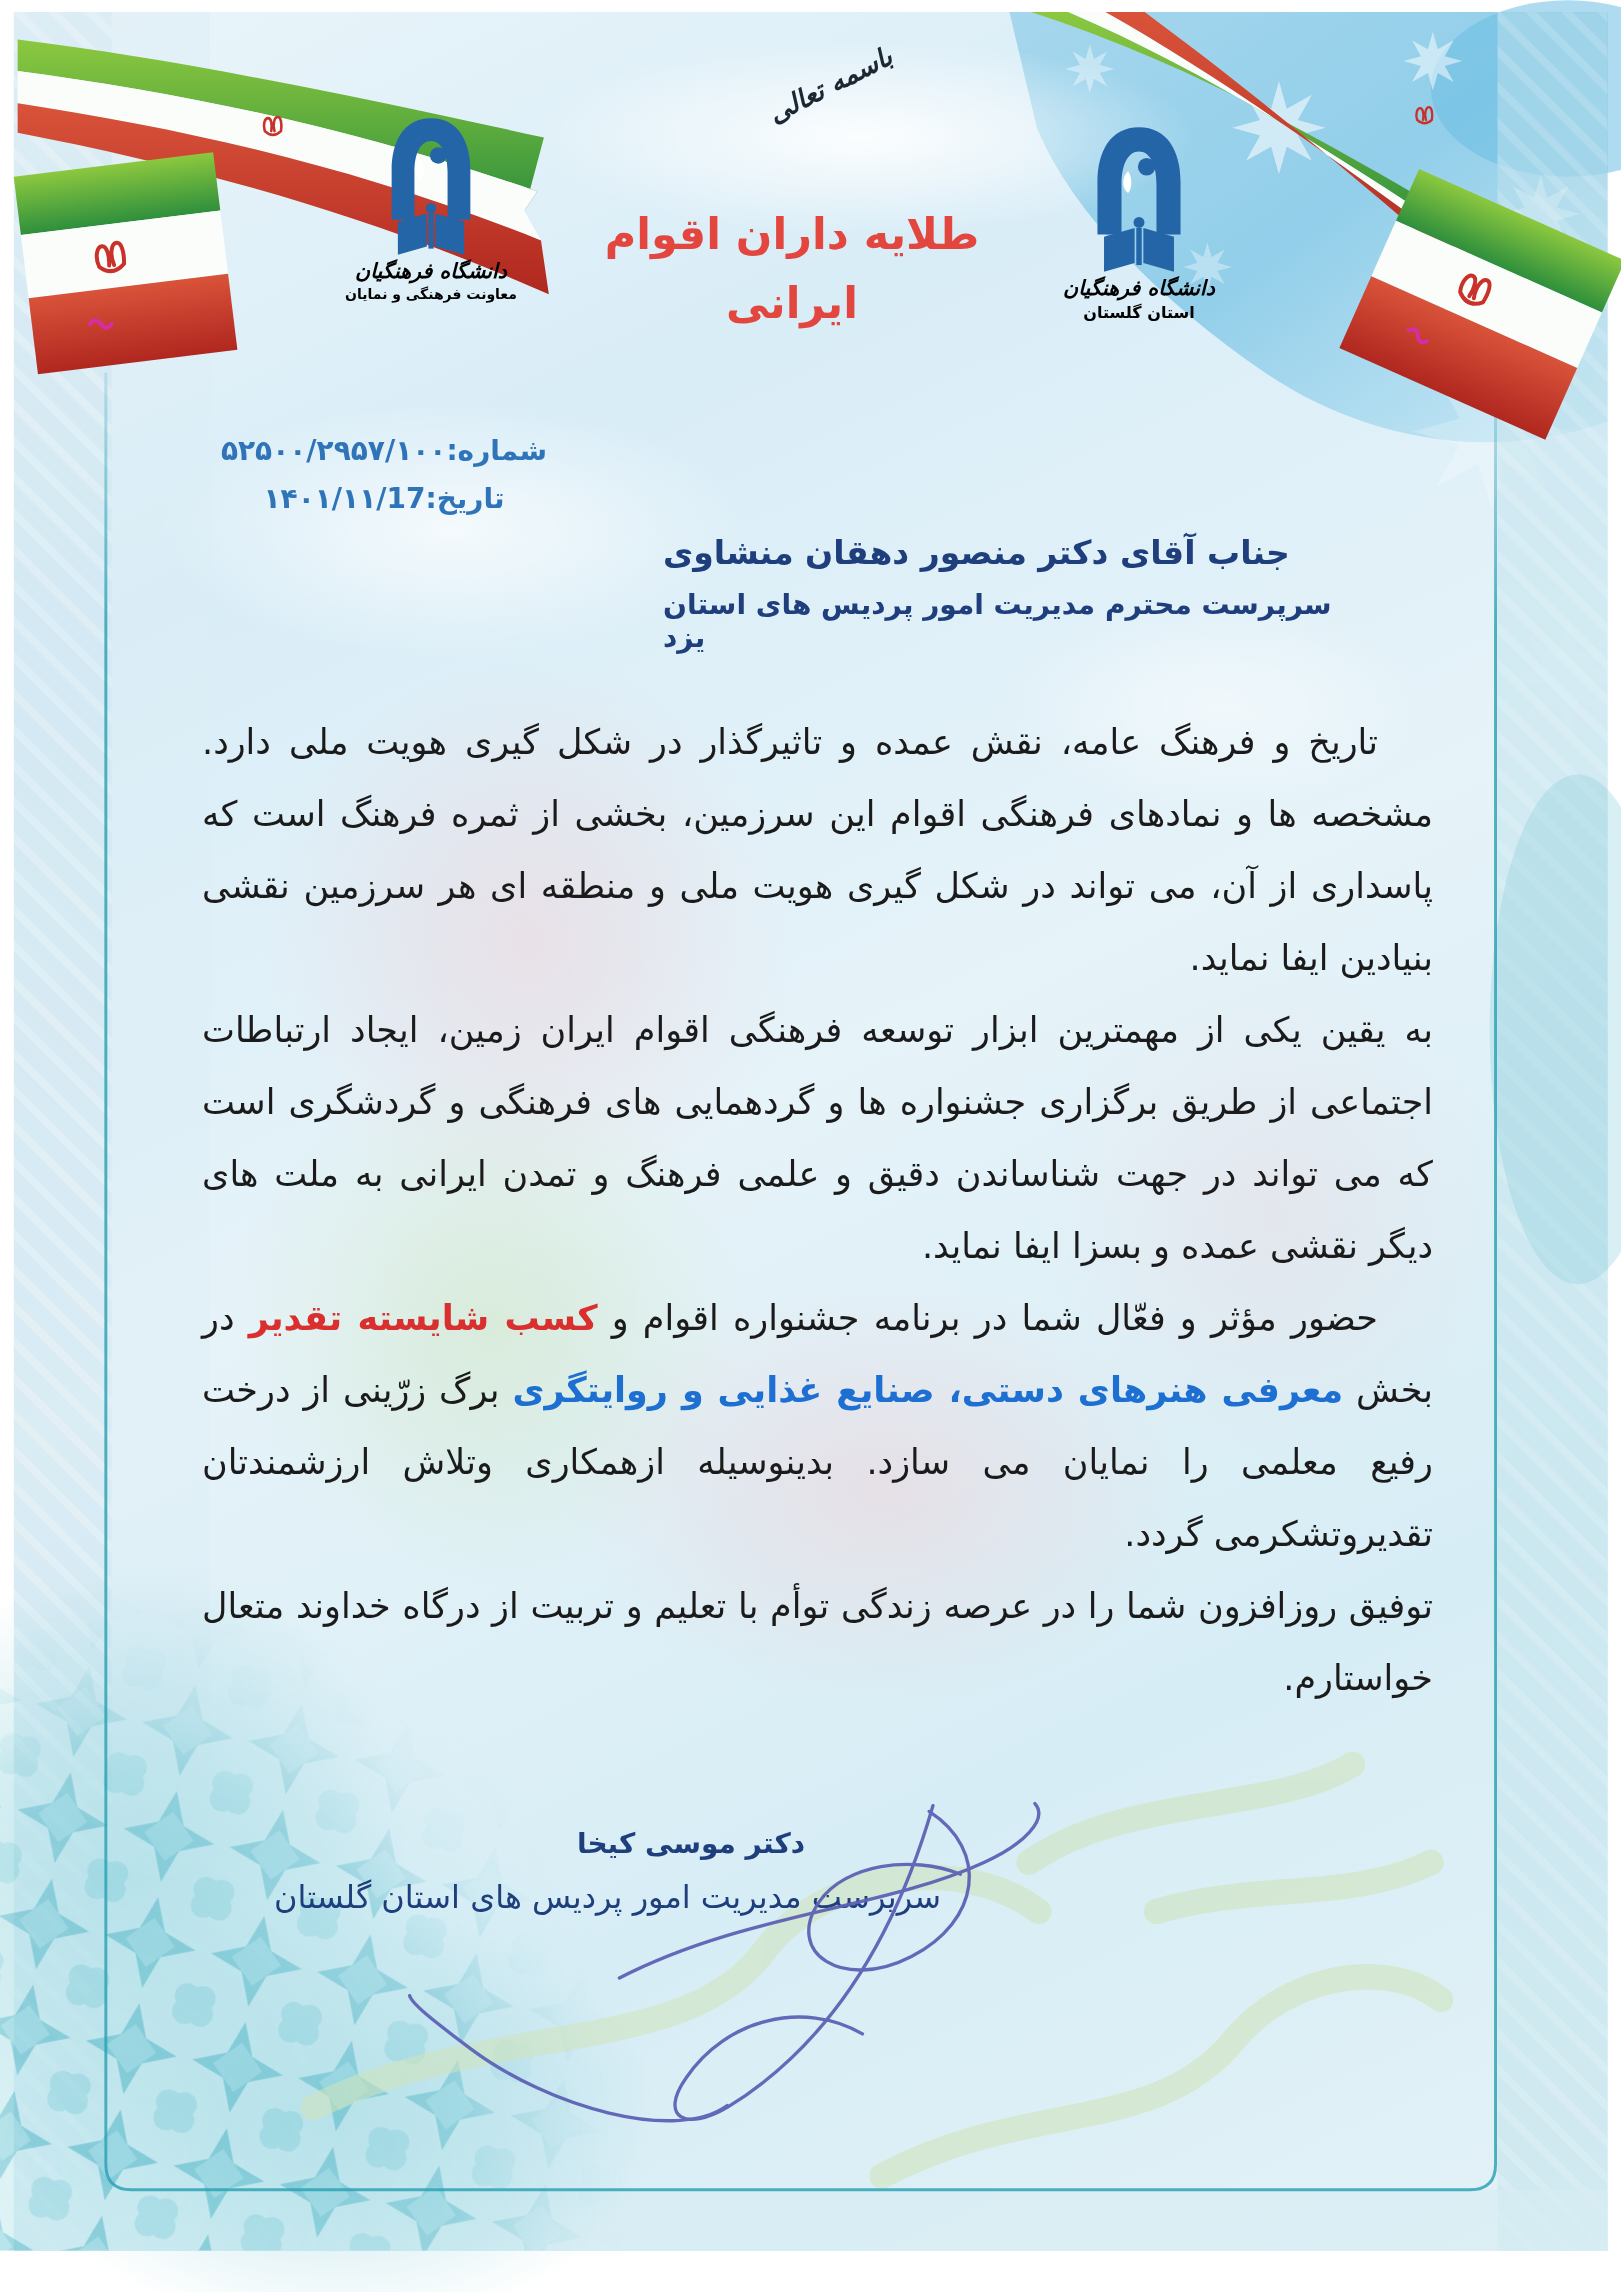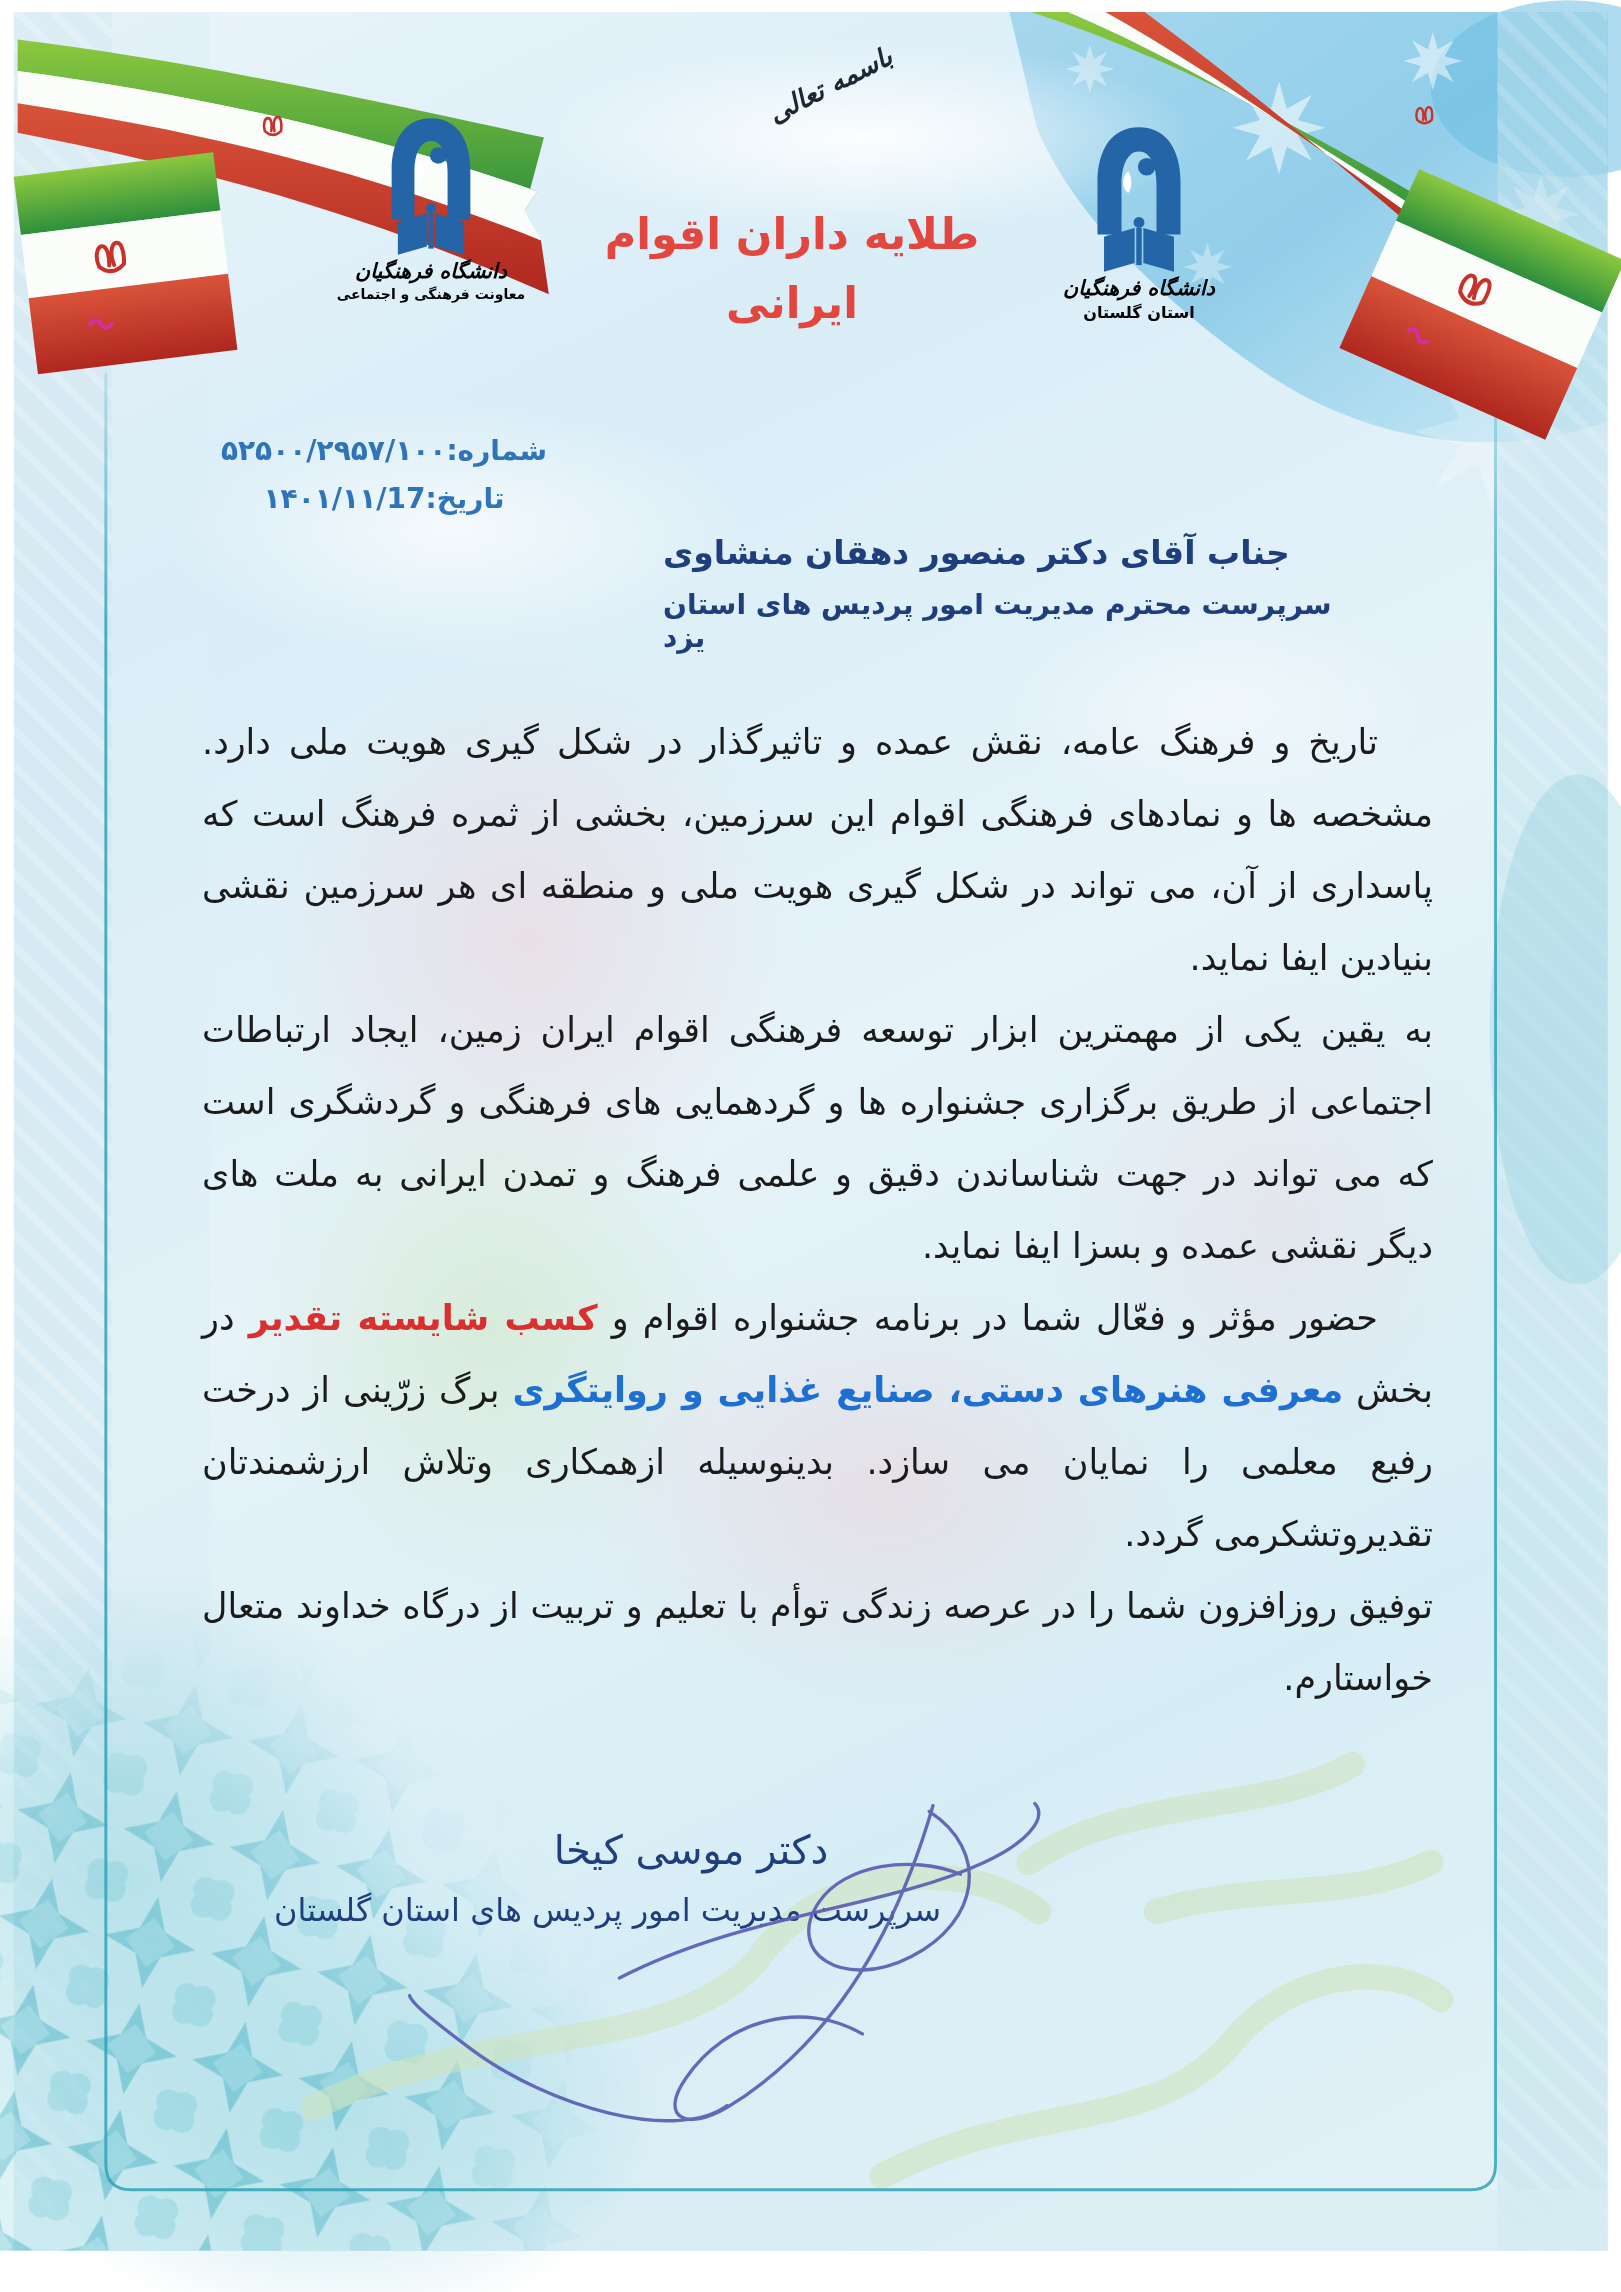--- a/index.html
+++ b/index.html
@@ -27,21 +27,21 @@
   .meta{left:135px;top:427px;width:498px;text-align:center;font-weight:bold;font-size:28px;line-height:48px;}
   .meta .lbl,.meta .val{display:inline;}
   .recipient{left:663px;top:533px;width:702px;text-align:left;}
   .recipient .name{font-size:33px;font-weight:bold;}
   .recipient .rtitle{font-size:28px;font-weight:bold;margin-top:15.7px;}
   .body-text{left:202px;top:706px;width:1231px;text-align:justify;font-size:35px;line-height:72px;}
   .body-text p{margin:0;text-indent:55px;}
   .body-text p.noind{text-indent:0;}
   .hl{font-weight:bold;}
   .sig{left:145px;top:1827px;width:925px;text-align:center;}
-  .sig .name{font-size:40px;font-weight:normal;margin-left:167px;}
+  .sig .name{font-size:28px;font-weight:bold;margin-left:167px;}
   .sig .stitle{font-size:32px;font-weight:normal;margin-top:18px;}
 </style>
 </head>
 <body>
 
 <div class="paper"></div>
 
 <svg class="layer" viewBox="0 0 1654 2339">
   <defs>
     <linearGradient id="sky" x1="0" y1="0" x2="1" y2="1">
@@ -195,21 +195,21 @@
       <circle cx="50" cy="91" r="5" fill="#2465a8"></circle>
     </g>
   </defs>
 </svg>
 
 <div class="logo-block logo-left">
   <svg width="104" height="145" viewBox="0 0 100 140">
       <use href="#uni-emblem"></use>
     </svg>
   <div class="uni">دانشگاه فرهنگیان</div>
-  <div class="sub">معاونت فرهنگی و اجتماعی</div>
+  <div class="sub">معاونت فرهنگی و نمایان</div>
 </div>
 
 <div class="logo-block logo-right">
   <svg width="110" height="153" viewBox="0 0 100 140">
       <use href="#uni-emblem"></use>
     </svg>
   <div class="uni">دانشگاه فرهنگیان</div>
   <div class="sub">استان گلستان</div>
 </div>
 

